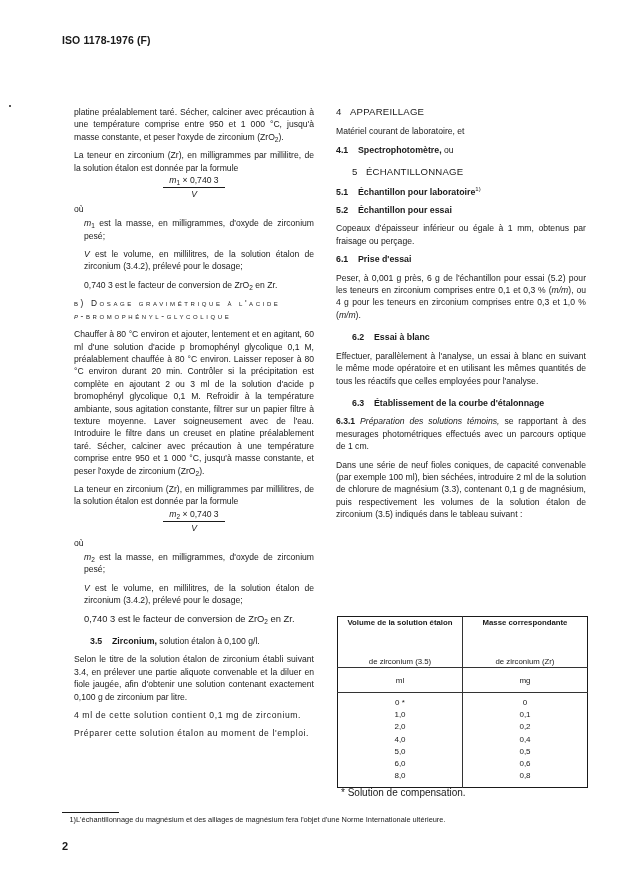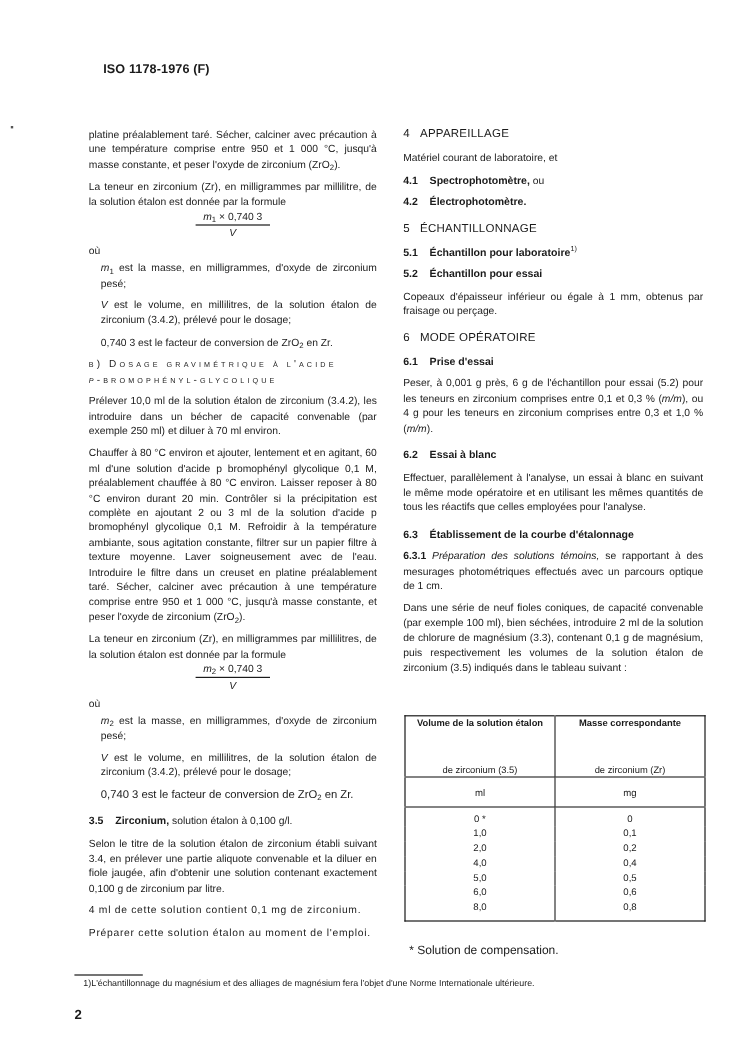--- a/index.html
+++ b/index.html
@@ -1,38 +1,38 @@
 <!DOCTYPE html>
 <html><head>
 <meta charset="utf-8">
 <style>
   html, body { margin:0; padding:0; background:#ffffff; }
   body { width:622px; height:877px; position:relative; overflow:hidden;
          font-family:"Liberation Sans", sans-serif; color:#1a1a1a; }
-  .page-header { position:absolute; left:62px; top:52px; font-size:10.5px; font-weight:bold; letter-spacing:0.1px;margin-left:24px; }
+  .page-header { position:absolute; left:62px; top:34px; font-size:10.5px; font-weight:bold; letter-spacing:0.1px; }
   .stray-dot { position:absolute; left:9px; top:105px; width:2px; height:2px; background:#555; }
   .col { position:absolute; font-size:8.6px; line-height:12.4px; }
   .col-left { left:74px; top:106px; width:240px; }
   .col-right { left:336px; top:106px; width:250px; }
   p { margin:0 0 6px 0; text-align:justify; }
   .indent { padding-left:10px; }
   .h1 { font-weight:normal; font-size:9.6px; margin:0 0 7px 0; letter-spacing:0.2px; }
   .h2 { font-weight:bold; font-size:8.8px; margin:0 0 7px 0; }
   .h2 .num { display:inline-block; width:22px; }
   .h1 .num { display:inline-block; width:14px; }
   .smallcaps { font-variant:small-caps; letter-spacing:2.2px; font-size:8.4px; }
   .formula { text-align:center; margin:0 0 2px 0; }
   .frac { display:inline-block; text-align:center; }
   .frac .numr { border-bottom:1px solid #1a1a1a; padding:0 6px 1px 6px; display:block; }
   .frac .den { display:block; font-style:italic; }
   i.var { font-style:italic; }
   sub { font-size:6.5px; vertical-align:-2px; line-height:0; }
   sup { font-size:6px; vertical-align:4px; line-height:0; }
-  .space-lg { margin-top:10px; }
-  table.cal { position:absolute; left:337px; top:596px; width:251px; border-collapse:collapse;
+  .space-lg { margin-top:10px;margin-left:16px; }
+  table.cal { position:absolute; left:337px; top:616px; width:251px; border-collapse:collapse;
               border:1.6px solid #1a1a1a; font-size:8px; }
   table.cal td, table.cal th { text-align:center; padding:0; }
   table.cal th { font-weight:bold; font-size:7.8px; line-height:11px; height:38px; border-bottom:1px solid #333; }
   table.cal th .sub { font-weight:normal; display:block;margin-top:28px; }
   table.cal .units td { height:24px; border-bottom:1px solid #333; font-size:8px; }
   table.cal .c1 { border-right:1px solid #333; width:50%; }
   table.cal .row td { height:12.2px; line-height:12.2px; }
   table.cal .first td { padding-top:4px; }
   table.cal .last td { padding-bottom:5px; }
   .table-note { position:absolute; left:341px; top:787px; font-size:10px;text-align:right; }
@@ -51,46 +51,43 @@
   <p><span>platine préalablement taré. Sécher, calciner avec précaution à une température comprise entre 950 et 1 000 °C, jusqu'à masse constante, et peser l'oxyde de zirconium (ZrO</span><sub>2</sub><span>).</span></p>
   <p style="margin-bottom:0">La teneur en zirconium (Zr), en milligrammes par millilitre, de la solution étalon est donnée par la formule</p>
   <div class="formula">
     <span class="frac"><span class="numr"><i class="var">m</i><sub>1</sub><span> × 0,740 3</span></span><span class="den">V</span></span>
   </div>
   <p style="margin-bottom:2px">où</p>
   <p class="indent"><i class="var">m</i><sub>1</sub><span> est la masse, en milligrammes, d'oxyde de zirconium pesé;</span></p>
   <p class="indent"><i class="var">V</i><span> est le volume, en millilitres, de la solution étalon de zirconium (3.4.2), prélevé pour le dosage;</span></p>
   <p class="indent"><span>0,740 3</span><span> est le facteur de conversion de ZrO</span><sub>2</sub><span> en Zr.</span></p>
   <p class="smallcaps" style="letter-spacing:2.6px"><span>b) </span><span>Dosage gravimétrique à l'acide</span><br><i>p</i><span>-bromophényl-glycolique</span></p>
-  <p>Prélever 10,0 ml de la solution étalon de zirconium (3.4.2), les introduire dans un bécher de capacité convenable (par exemple 250 ml) et diluer à 70 ml environ.</p>
   <p><span>Chauffer à 80 °C environ et ajouter, lentement et en agitant, 60 ml d'une solution d'acide p bromophényl glycolique 0,1 M, préalablement chauffée à 80 °C environ. Laisser reposer à 80 °C environ durant 20 min. Contrôler si la précipitation est complète en ajoutant 2 ou 3 ml de la solution d'acide p bromophényl glycolique 0,1 M. Refroidir à la température ambiante, sous agitation constante, filtrer sur un papier filtre à texture moyenne. Laver soigneusement avec de l'eau. Introduire le filtre dans un creuset en platine préalablement taré. Sécher, calciner avec précaution à une température comprise entre 950 et 1 000 °C, jusqu'à masse constante, et peser l'oxyde de zirconium (ZrO</span><sub>2</sub><span>).</span></p>
   <p style="margin-bottom:0">La teneur en zirconium (Zr), en milligrammes par millilitres, de la solution étalon est donnée par la formule</p>
   <div class="formula">
     <span class="frac"><span class="numr"><i class="var">m</i><sub>2</sub><span> × 0,740 3</span></span><span class="den">V</span></span>
   </div>
   <p style="margin-bottom:2px">où</p>
   <p class="indent"><i class="var">m</i><sub>2</sub><span> est la masse, en milligrammes, d'oxyde de zirconium pesé;</span></p>
   <p class="indent"><i class="var">V</i><span> est le volume, en millilitres, de la solution étalon de zirconium (3.4.2), prélevé pour le dosage;</span></p>
   <p class="indent" style="font-size:9.4px"><span>0,740 3</span><span> est le facteur de conversion de ZrO</span><sub>2</sub><span> en Zr.</span></p>
   <p class="space-lg"><b class="h2"><span class="num">3.5</span><span>Zirconium,</span></b><span> solution étalon à 0,100 g/l.</span></p>
   <p>Selon le titre de la solution étalon de zirconium établi suivant 3.4, en prélever une partie aliquote convenable et la diluer en fiole jaugée, afin d'obtenir une solution contenant exactement 0,100 g de zirconium par litre.</p>
   <p style="letter-spacing:0.6px">4 ml de cette solution contient 0,1 mg de zirconium.</p>
   <p style="letter-spacing:0.6px">Préparer cette solution étalon au moment de l'emploi.</p>
 </div>
 
 <div class="col col-right">
   <div class="h1"><span class="num">4</span><span>APPAREILLAGE</span></div>
   <p>Matériel courant de laboratoire, et</p>
   <p><b class="h2"><span class="num">4.1</span><span>Spectrophotomètre,</span></b><span> ou</span></p>
-  <p><b class="h2"><span class="num">4.2</span><span>Électrophotomètre.</span></b></p>
   <div class="h1 space-lg"><span class="num">5</span><span>ÉCHANTILLONNAGE</span></div>
   <p><b class="h2"><span class="num">5.1</span><span>Échantillon pour laboratoire</span></b><sup>1)</sup></p>
   <p><b class="h2"><span class="num">5.2</span><span>Échantillon pour essai</span></b></p>
   <p>Copeaux d'épaisseur inférieur ou égale à 1 mm, obtenus par fraisage ou perçage.</p>
-  <div class="h1 space-lg"><span class="num">6</span><span>MODE OPÉRATOIRE</span></div>
   <p><b class="h2"><span class="num">6.1</span><span>Prise d'essai</span></b></p>
   <p><span>Peser, à 0,001 g près, 6 g de l'échantillon pour essai (5.2) pour les teneurs en zirconium comprises entre 0,1 et 0,3 % (</span><i>m/m</i><span>), ou 4 g pour les teneurs en zirconium comprises entre 0,3 et 1,0 % (</span><i>m/m</i><span>).</span></p>
   <p class="space-lg"><b class="h2"><span class="num">6.2</span><span>Essai à blanc</span></b></p>
   <p>Effectuer, parallèlement à l'analyse, un essai à blanc en suivant le même mode opératoire et en utilisant les mêmes quantités de tous les réactifs que celles employées pour l'analyse.</p>
   <p class="space-lg"><b class="h2"><span class="num">6.3</span><span>Établissement de la courbe d'étalonnage</span></b></p>
   <p><b>6.3.1</b> <i>Préparation des solutions témoins,</i><span> se rapportant à des mesurages photométriques effectués avec un parcours optique de 1 cm.</span></p>
   <p>Dans une série de neuf fioles coniques, de capacité convenable (par exemple 100 ml), bien séchées, introduire 2 ml de la solution de chlorure de magnésium (3.3), contenant 0,1 g de magnésium, puis respectivement les volumes de la solution étalon de zirconium (3.5) indiqués dans le tableau suivant :</p>
 </div>
 
 <table class="cal">

